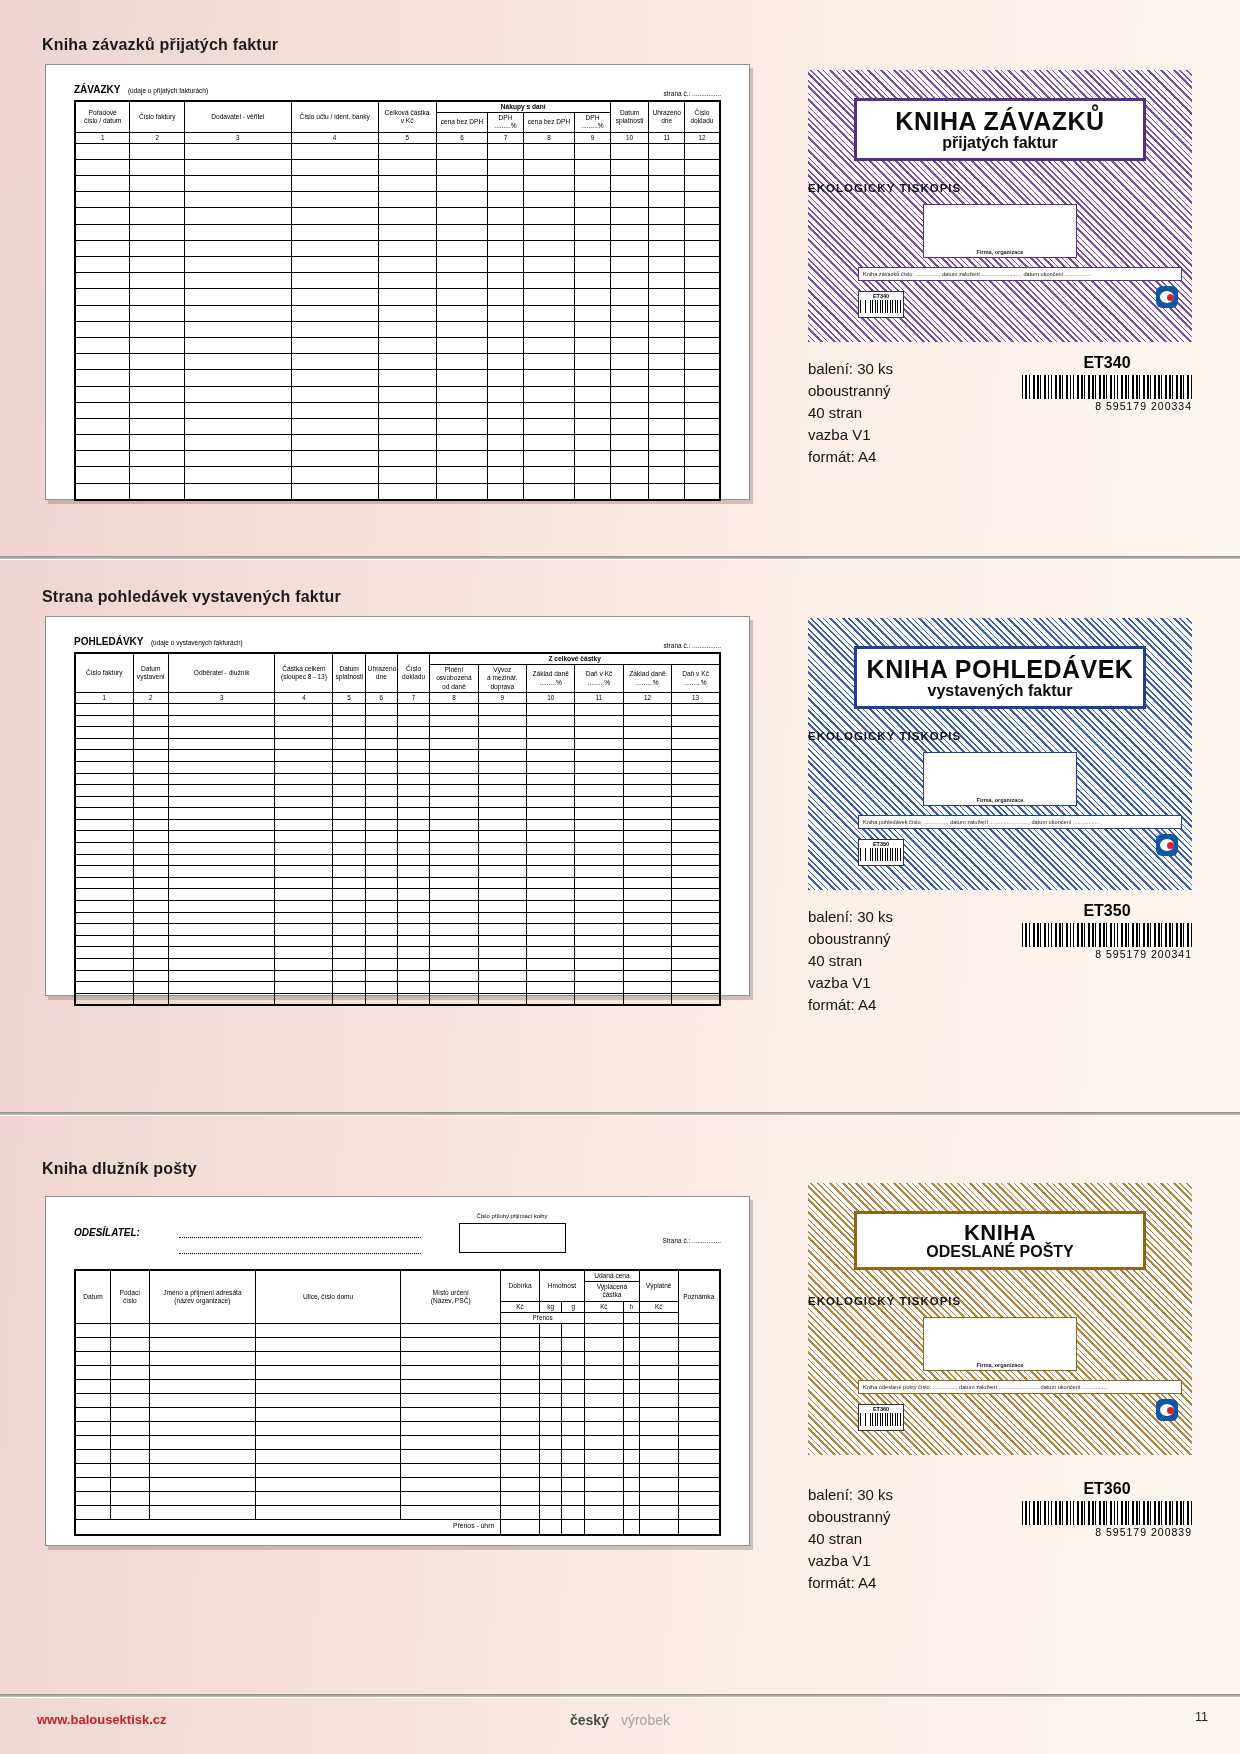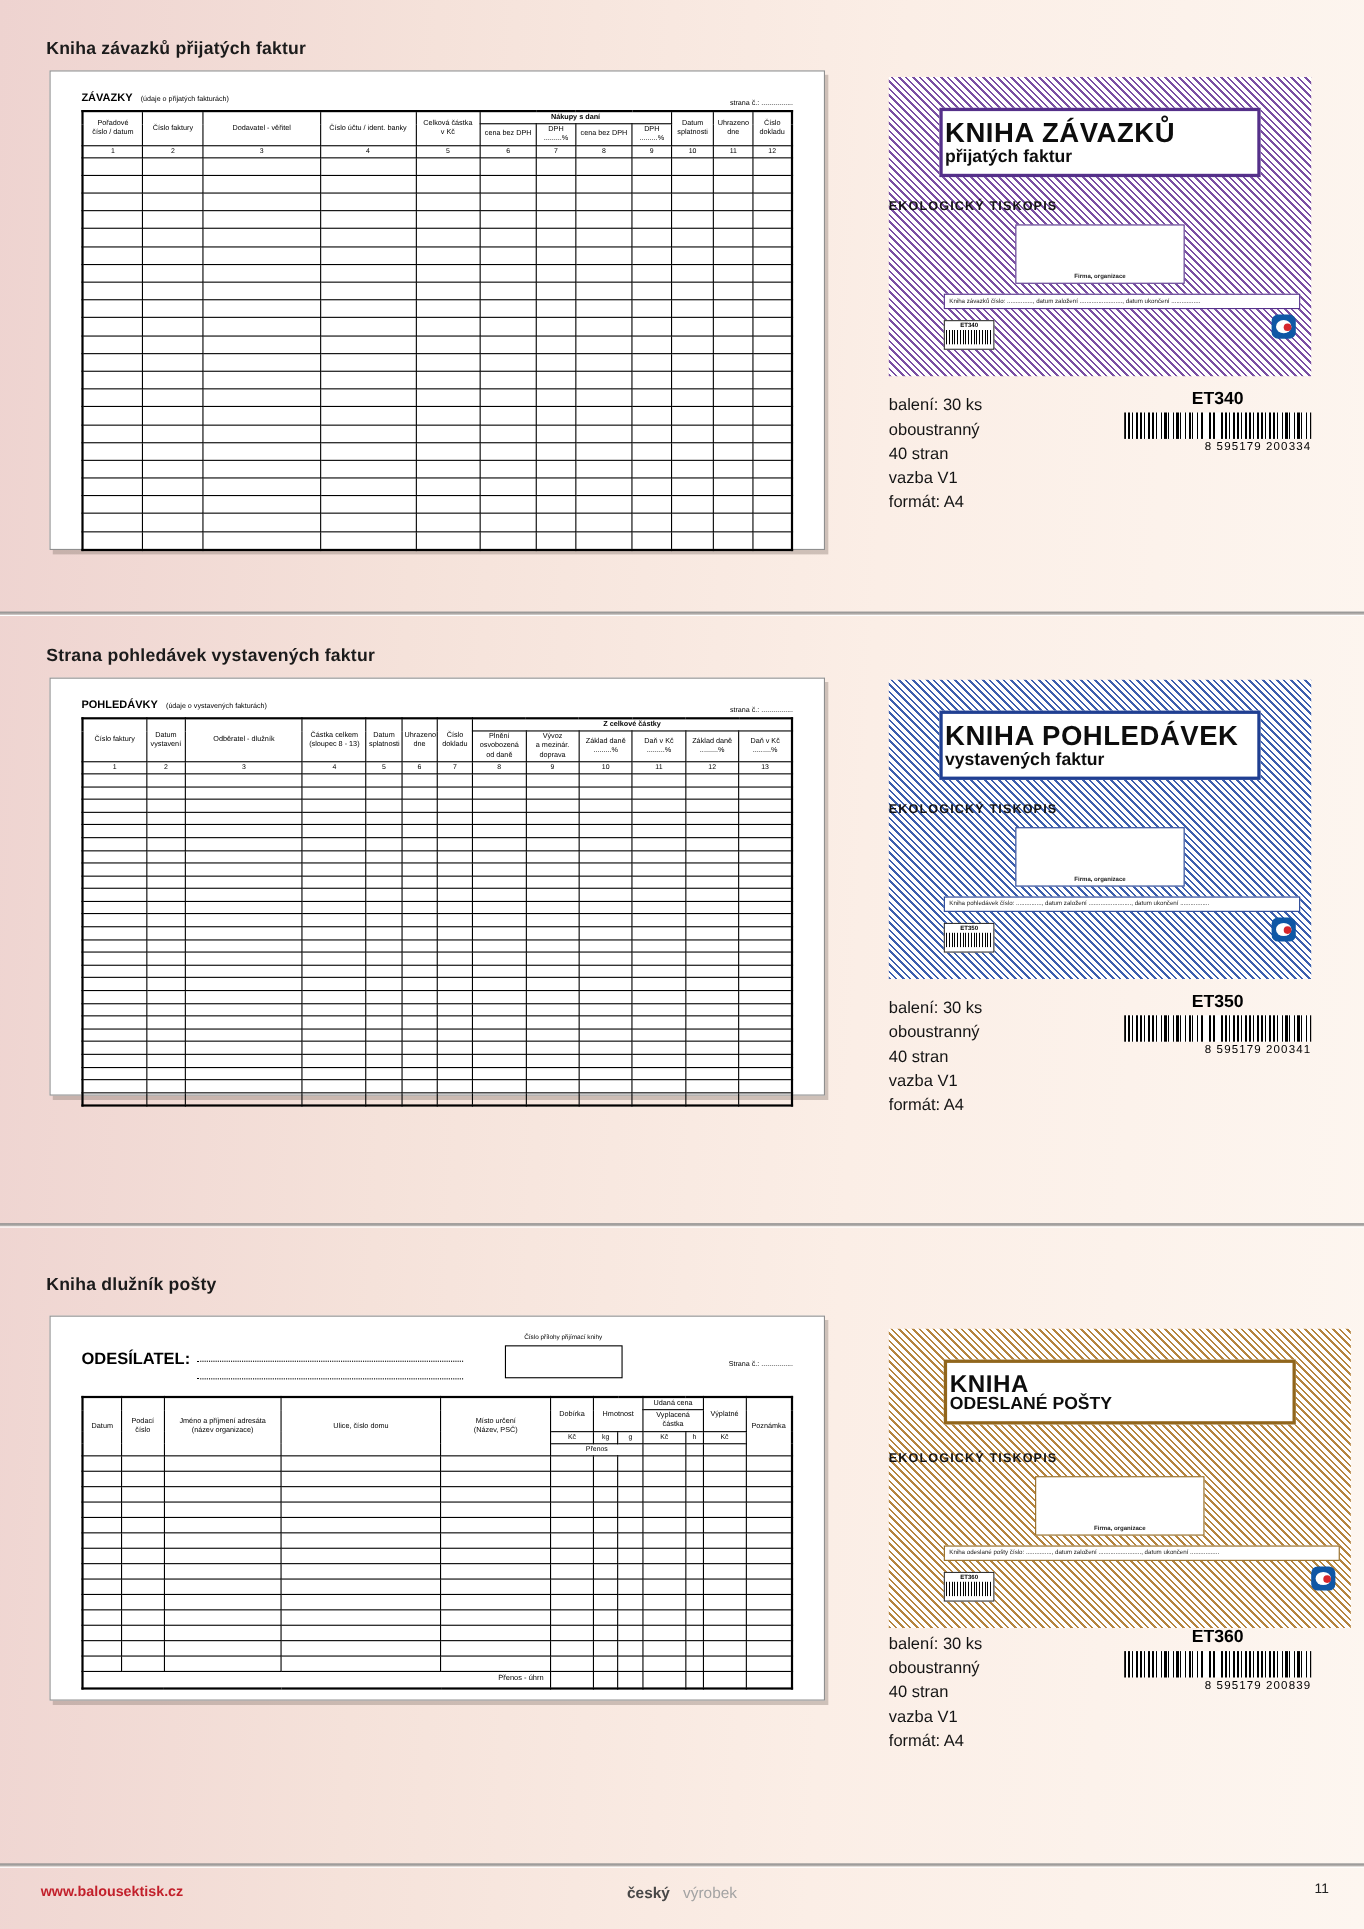--- a/index.html
+++ b/index.html
@@ -27,32 +27,32 @@
                     text-align:center;vertical-align:middle;padding:1px 2px;white-space:pre-line;overflow:hidden;}
   .form th.grp{font-weight:bold;}
   tr.num td{height:10px;font-size:6.3px;padding:0;}
   tbody.rows-t1 td{height:13.2px;}
   tbody.rows-t2 td{height:8.6px;}
   tbody.rows-t3 td{height:11px;}
   td.sum-label{text-align:right;padding-right:6px;font-size:6.8px;}
 
   
   .sender-block{position:relative;height:56px;margin-bottom:2px;}
-  .sender-label{position:absolute;left:0;top:16px;font-size:15px;font-weight:bold;color:#000;}
+  .sender-label{position:absolute;left:0;top:16px;font-size:10px;font-weight:bold;color:#000;font-style:italic;}
   .dotline{position:absolute;left:105px;right:300px;border-bottom:1.4px dotted #000;}
   .dot1{top:26px;} .dot2{top:42px;}
   .attach-label{position:absolute;right:150px;top:2px;width:118px;text-align:center;font-size:5.8px;color:#000;}
   .attach-box{position:absolute;right:155px;top:12px;width:105px;height:28px;border:1.5px solid #000;background:#fff;}
   .sender-page{position:absolute;right:0;top:26px;font-size:6.5px;color:#000;}
 
   
   .card{position:absolute;left:808px;width:384px;height:272px;
         background:repeating-linear-gradient(45deg,var(--main) 0 2px,#ffffff 2px 4.5px,var(--main) 4.5px 5.5px,#ffffff 5.5px 9px);}
   .card-title-box{position:absolute;left:12%;width:76%;top:28px;background:#fff;border:3px solid var(--dark);
-                  text-align:left;padding:7px 2px 6px;box-sizing:border-box;}
+                  text-align:center;padding:7px 2px 6px;box-sizing:border-box;}
   .ct1{font-size:25px;font-weight:bold;color:#0d0d0d;line-height:1.05;letter-spacing:.5px;}
   .ct2{font-size:16px;font-weight:bold;color:#0d0d0d;}
   .card--big2 .ct1{font-size:22px;} .card--big2 .ct2{font-size:16px;line-height:1.05;}
   .eco{position:absolute;top:112px;left:0;width:100%;font-size:11.5px;font-weight:bold;
        color:#141414;letter-spacing:1px;}
   .firm-box{position:absolute;top:134px;left:50%;transform:translateX(-50%);width:152px;height:52px;
             background:#fff;border:1.5px solid var(--dark);}
   .firm-label{position:absolute;bottom:2px;left:0;width:100%;text-align:center;font-size:5.5px;font-weight:bold;color:#222;}
   .strip{position:absolute;top:197px;left:50px;right:10px;height:14px;background:#fff;border:1px solid var(--dark);
          font-size:5.6px;line-height:12px;padding:0 4px;color:#222;white-space:nowrap;overflow:hidden;box-sizing:border-box;}
@@ -1265,21 +1265,21 @@
             <td></td>
           <td></td>
             <td></td>
             <td></td>
             <td></td>
         </tr>
       </tbody>
     </table>
   </div>
 
-  <div class="card card--big2" style="top: 1208px; padding-left: 36px; --main: #b5853f; --dark: #91661c;">
+  <div class="card card--big2" style="top: 1183px; --main: #b5853f; --dark: #91661c;">
     <div class="card-title-box">
       <div class="ct1">KNIHA</div>
       <div class="ct2">ODESLANÉ POŠTY</div>
     </div>
     <div class="eco">EKOLOGICKÝ TISKOPIS</div>
     <div class="firm-box">
       <div class="firm-label">Firma, organizace</div>
     </div>
     <div class="strip">Kniha odeslané pošty číslo: ..............., datum založení ........................., datum ukončení .................</div>
     <div class="mini-bc">

